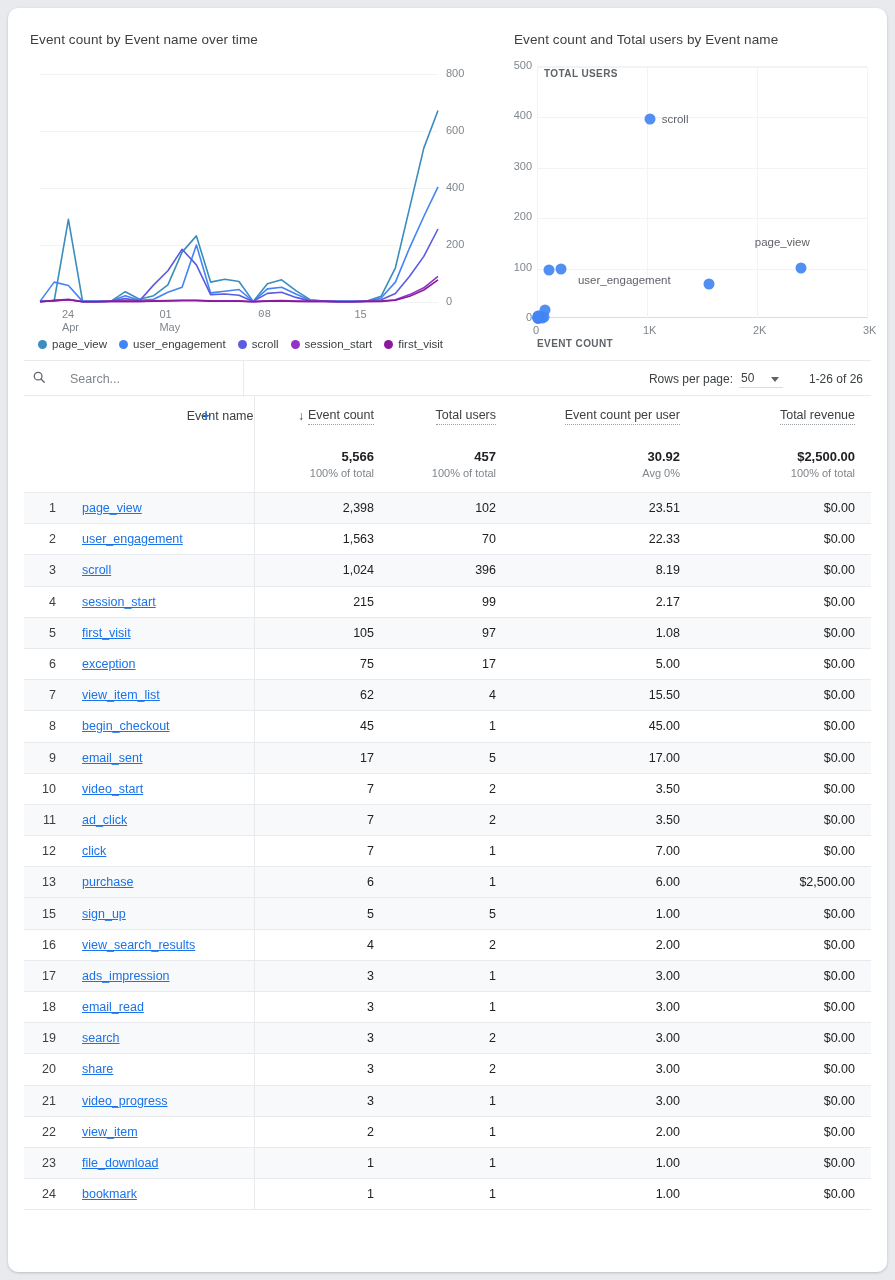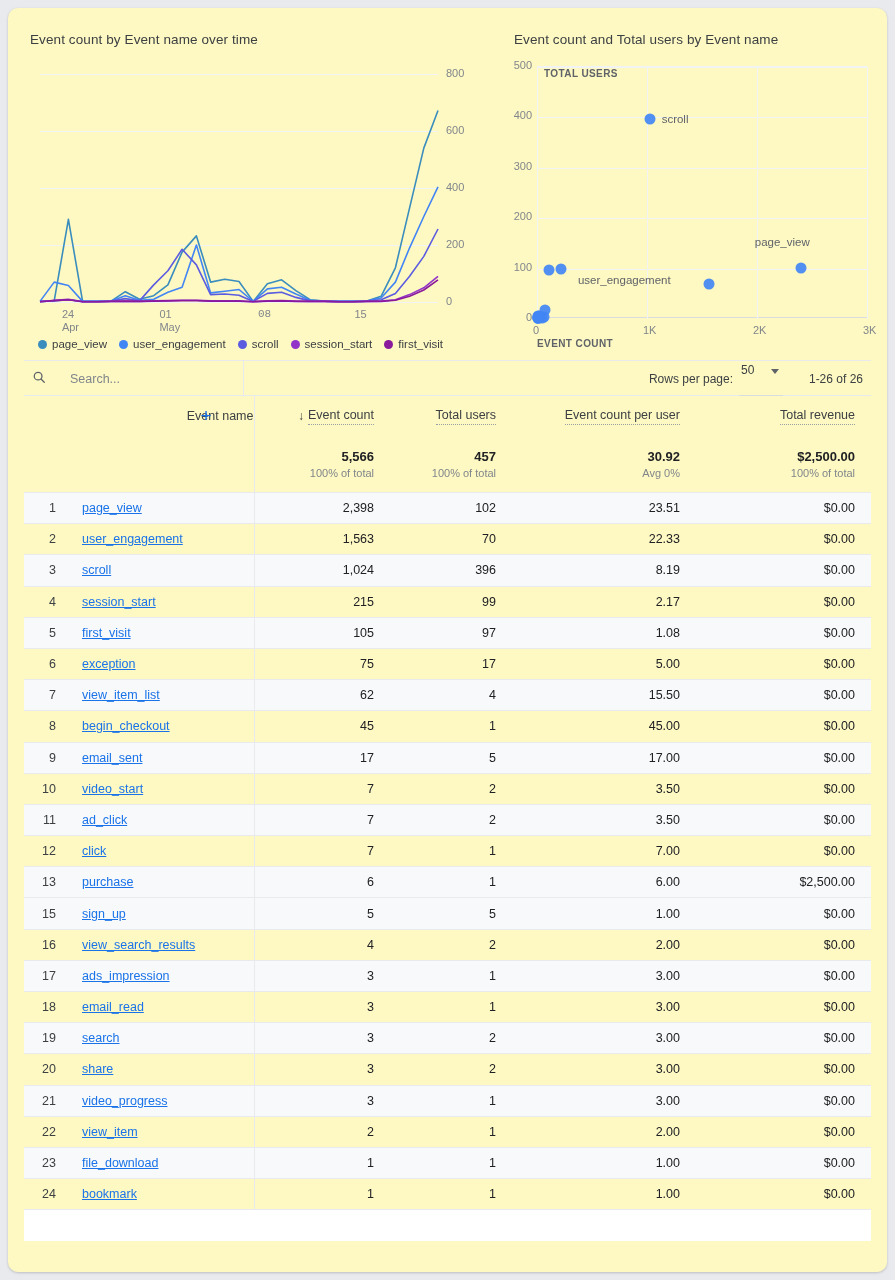--- a/index.html
+++ b/index.html
@@ -8,21 +8,21 @@
     margin: 0; padding: 0;
     width: 895px; height: 1280px;
     background: #e8eaed;
     font-family: "Liberation Sans", sans-serif;
     -webkit-font-smoothing: antialiased;
   }
   .card {
     position: absolute;
     left: 8px; top: 8px;
     width: 879px; height: 1264px;
-    background: #fef9c3;
+    background: #ffffff;
     border-radius: 10px;
     box-shadow: 0 1px 3px rgba(60,64,67,0.16), 0 1px 2px rgba(60,64,67,0.10);
     overflow: hidden;
   }
 
   
   .charts { position: relative; width: 100%; height: 352px; }
   .chart-panel { position: absolute; top: 0; }
   .chart-panel.left  { left: 0;   width: 492px; height: 352px; }
   .chart-panel.right { left: 492px; width: 387px; height: 352px; }
@@ -97,21 +97,21 @@
   }
   .search-ph { font-size: 12.5px; color: #80868b; }
   .rows-ctl {
     position: absolute; right: 88px; top: 0; height: 36px;
     display: flex; align-items: center; gap: 6px;
   }
   .rows-label { font-size: 12px; color: #3c4043; text-align: right; }
   .rows-val {
     font-size: 12px; color: #3c4043;
     border-bottom: 1px solid #dadce0;
-    padding: 0 22px 18px 2px;
+    padding: 0 22px 2px 2px;
     position: relative; min-width: 44px;
   }
   .caret {
     position: absolute; right: 4px; top: 6px;
     width: 0; height: 0;
     border-left: 4px solid transparent;
     border-right: 4px solid transparent;
     border-top: 5px solid #5f6368;
   }
   .range-text {

